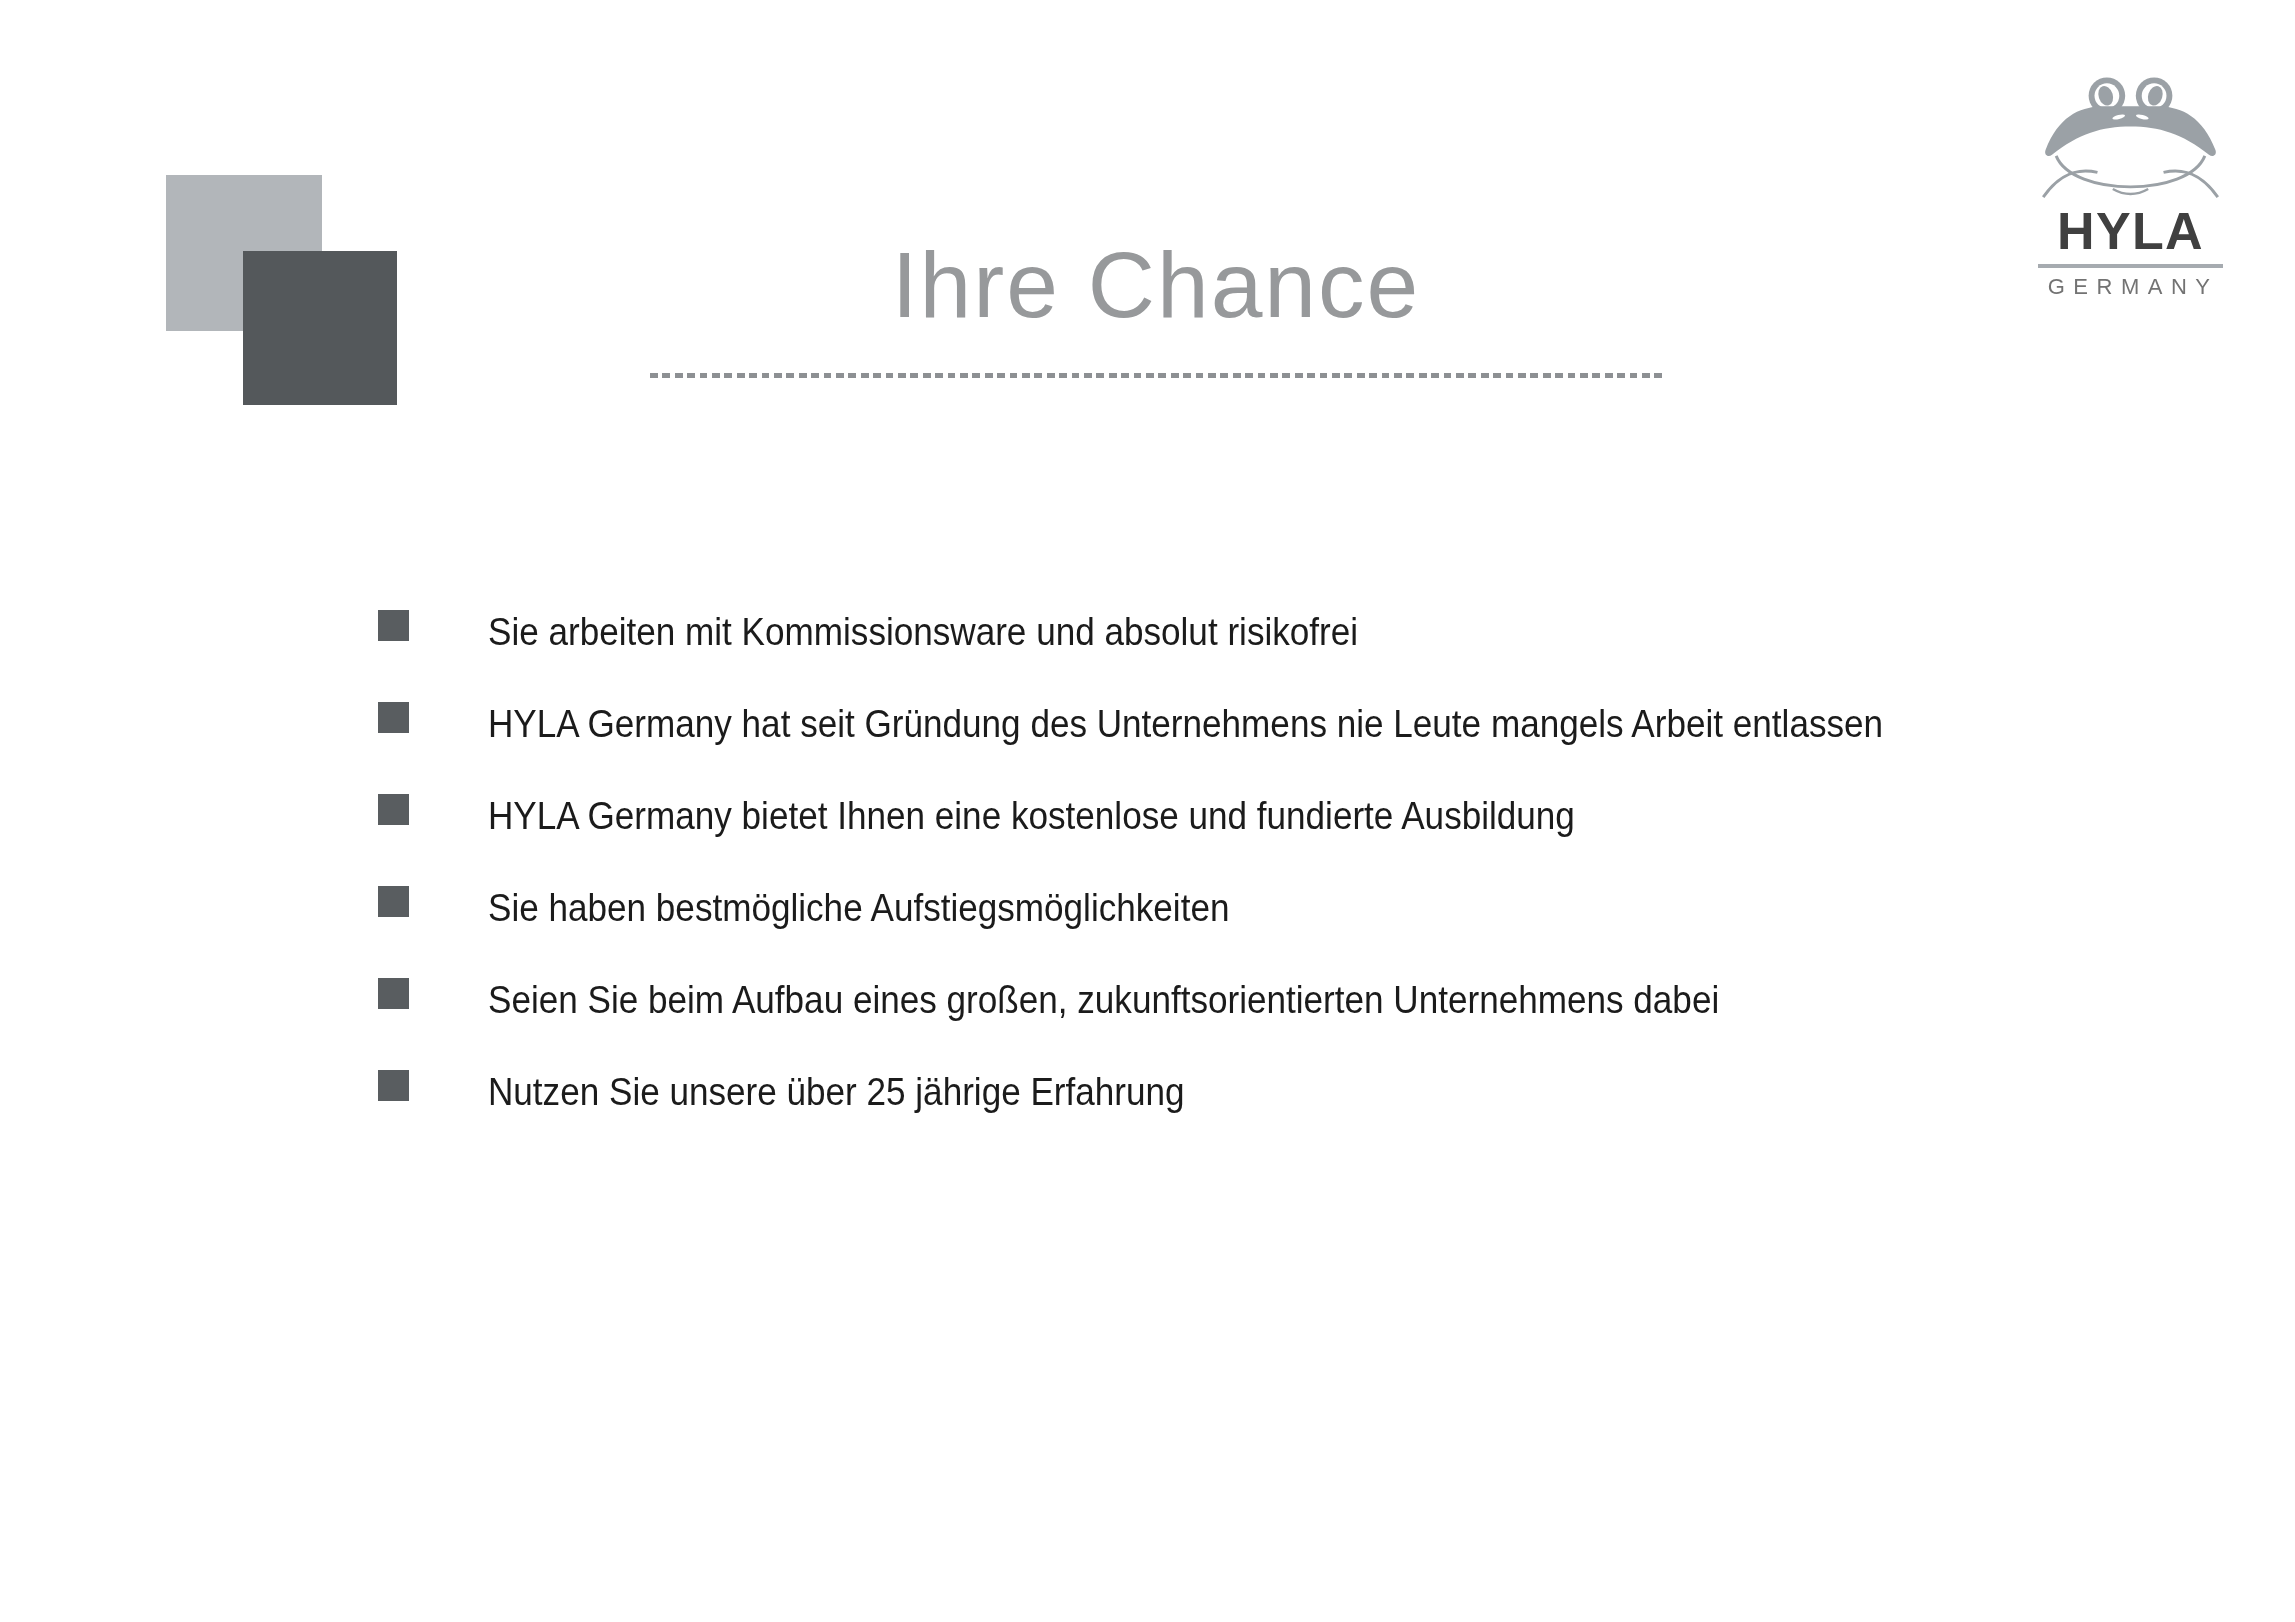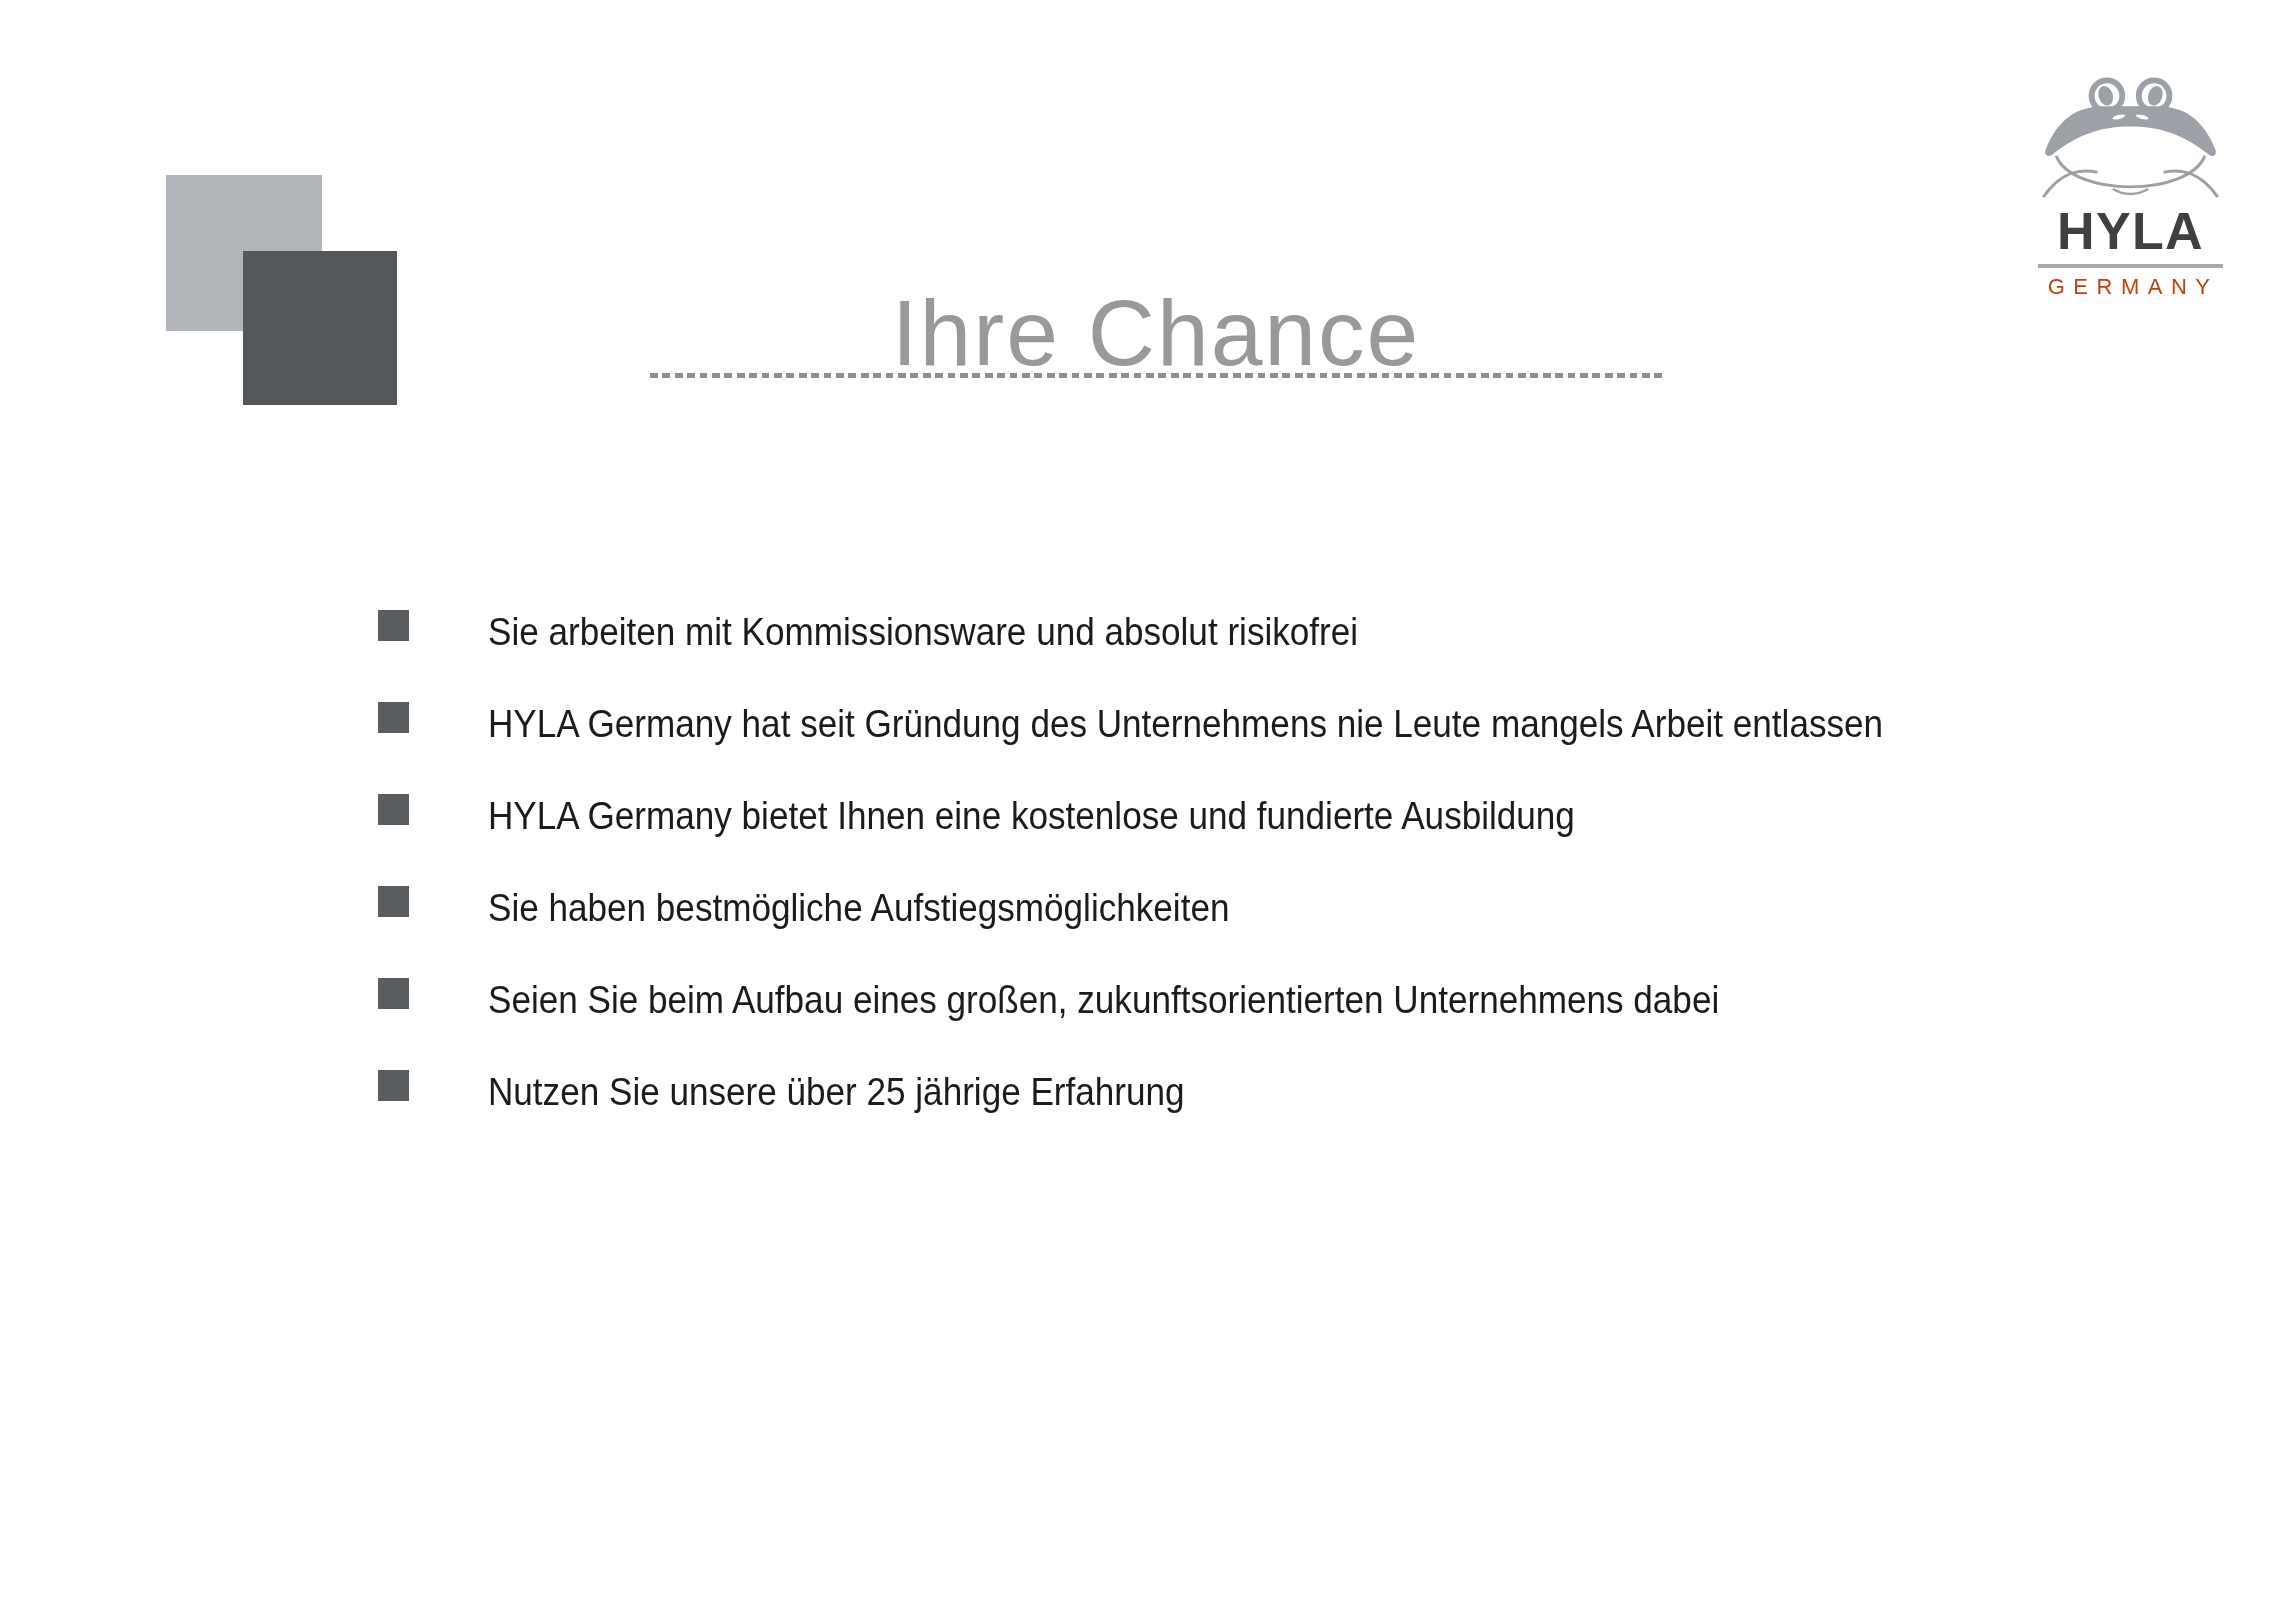--- a/index.html
+++ b/index.html
@@ -19,21 +19,20 @@
   }
   .sq-dark {
     position: absolute; left: 243px; top: 251px;
     width: 154px; height: 154px; background: #54585b;
   }
 
   
   .header {
     position: absolute; left: 650px; top: 237px; width: 1012px;
     text-align: center;
-    margin-top: 48px;
   }
   .title {
     font-size: 93px; line-height: 1.05; font-weight: 400;
     color: #97999b; letter-spacing: 2px; white-space: nowrap;
   }
   .divider {
     position: absolute; left: 650px; top: 373px; width: 1012px; height: 4.6px;
     background: repeating-linear-gradient(90deg, #8d9093 0 7.9px, transparent 7.9px 12.4px);
   }
 
@@ -43,21 +42,21 @@
     text-align: center; color: #a6abb0;
   }
   .logo svg { display: block; margin: 0 auto; }
   .brand {
     font-size: 52px; font-weight: bold; line-height: 1;
     letter-spacing: 1.3px; color: #404040; margin-top: 2.6px; white-space: nowrap;
   }
   .brand-line { height: 3.3px; background: #a6abb0; margin: 7.9px 9.2px 6.5px; }
   .country {
     font-size: 22px; letter-spacing: 8.5px; text-indent: 5.2px;
-    color: #c2410c; white-space: nowrap;
+    color: #737373; white-space: nowrap;
   }
 
   
   .list { position: absolute; left: 378px; top: 610px; }
   .item { display: flex; align-items: flex-start; height: 92px; }
   .bullet {
     width: 31px; height: 31px; background: #595d60;
     flex: 0 0 auto; margin-right: 79px;
   }
   .itext {

